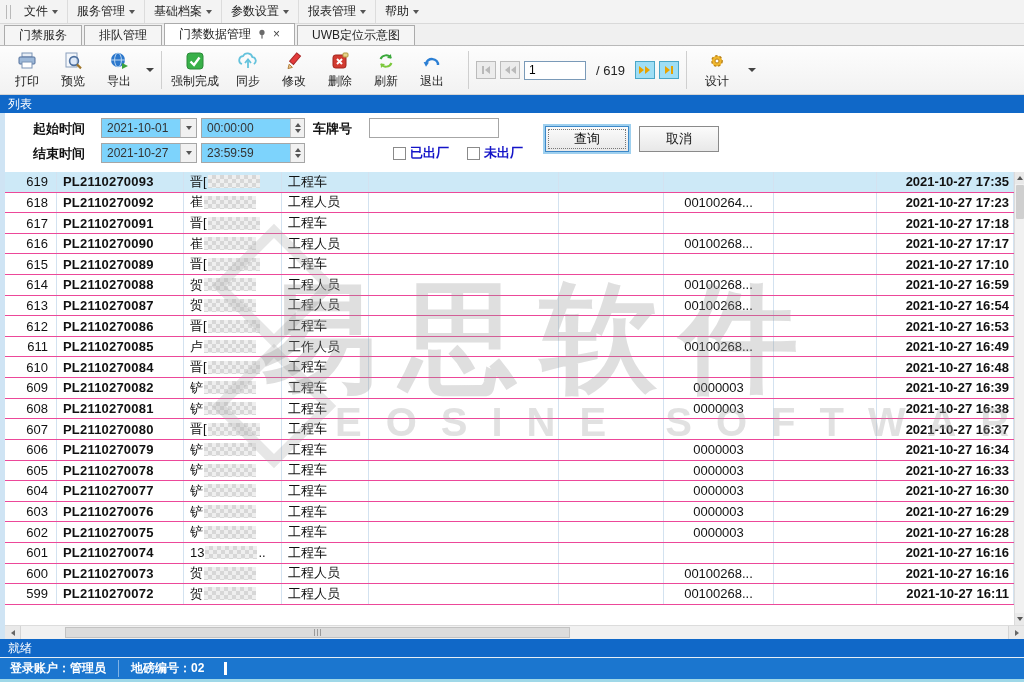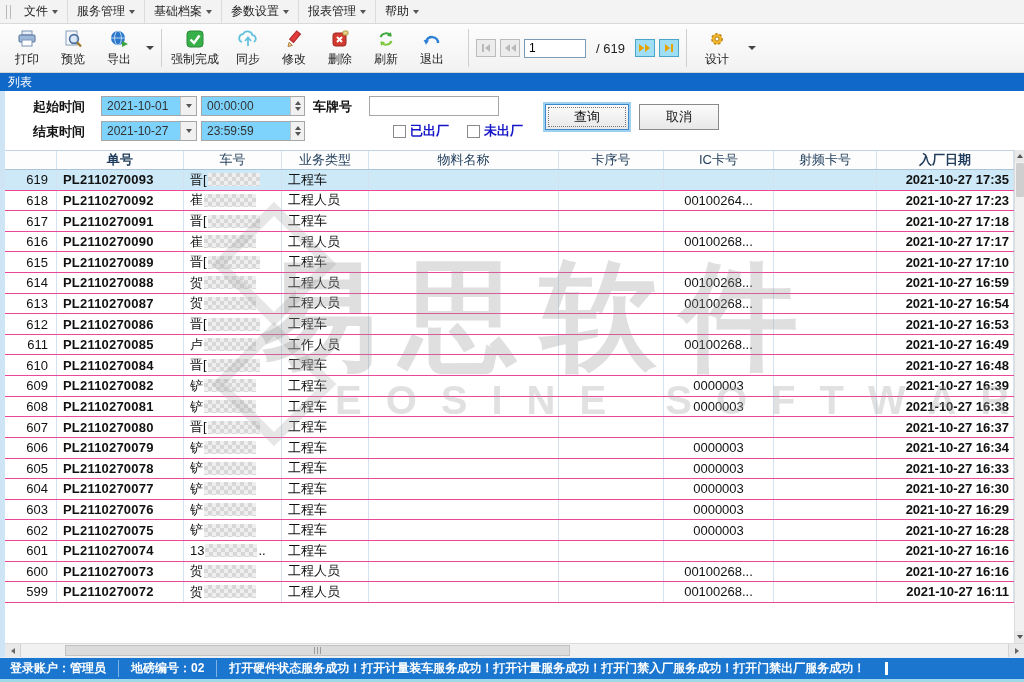--- a/index.html
+++ b/index.html
@@ -167,20 +167,39 @@
     <span class="menu-item">
         <span>报表管理</span>
         <span class="caret"></span>
       </span>
     <span class="menu-item">
         <span>帮助</span>
         <span class="caret"></span>
       </span>
   </div>
 
+  <div class="tabbar">
+    <div class="tab">
+        <span>门禁服务</span>
+      </div>
+    <div class="tab">
+        <span>排队管理</span>
+      </div>
+    <div class="tab active">
+      <span>门禁数据管理</span>
+      <svg width="10" height="10" viewBox="0 0 10 10">
+          <circle cx="5" cy="3.4" r="2.6" fill="#6a6a6a"></circle>
+          <rect x="4.4" y="5.6" width="1.2" height="4" fill="#6a6a6a"></rect>
+        </svg>
+      <span class="x-icon">×</span>
+    </div>
+    <div class="tab">
+        <span>UWB定位示意图</span>
+      </div>
+  </div>
 
   <div class="toolbar">
     <div class="tbtn">
       <span class="ic">
           <svg width="20" height="18" viewBox="0 0 20 18">
             <rect x="5" y="1" width="10" height="4" fill="#e8eef5" stroke="#7a93b5"></rect>
             <rect x="2" y="5" width="16" height="7" rx="1" fill="#9db8d8" stroke="#55719c"></rect>
             <rect x="5" y="10" width="10" height="6" fill="#fff" stroke="#7a93b5"></rect>
           </svg>
         </span>
@@ -344,31 +363,20 @@
       </span>
       <span class="chk" style="left:438px;top:31px">
         <span class="box"></span>
         <span>未出厂</span>
       </span>
       <button class="btn focus" style="left:540px;top:13px;width:84px">查询</button>
       <button class="btn" style="left:634px;top:13px;width:80px">取消</button>
     </div>
 
     <div class="tablewrap">
-      <div class="thead">
-        <div class="th c-num"></div>
-        <div class="th c-order" style="justify-content:center;padding-left:0">单号</div>
-        <div class="th c-plate" style="justify-content:center;padding-left:0">车号</div>
-        <div class="th c-type" style="justify-content:center;padding-left:0">业务类型</div>
-        <div class="th c-material" style="justify-content:center;padding-left:0">物料名称</div>
-        <div class="th c-serial" style="justify-content:center;padding-right:0">卡序号</div>
-        <div class="th c-ic">IC卡号</div>
-        <div class="th c-rf">射频卡号</div>
-        <div class="th c-date" style="justify-content:center;padding-right:0">入厂日期</div>
-      </div>
       <div class="tbody">
           <div class="trow selected">
             <div class="td c-num">619</div>
             <div class="td c-order">PL2110270093</div>
             <div class="td c-plate">
               <span>晋[</span>
               <span class="blur"></span>
             </div>
             <div class="td c-type">工程车</div>
             <div class="td c-material"></div>
@@ -688,22 +696,24 @@
           <i></i>
           <i></i>
           <i></i>
         </span>
       <span class="hs-btn right">
           <span class="h-tri-r"></span>
         </span>
     </div>
   </div>
 
+  <div class="bluebar readybar">
+    <span>就绪</span>
+  </div>
   <div class="gapline"></div>
 
   <div class="footer">
     <span class="fseg" style="padding-left:0">登录账户：管理员</span>
     <span class="fseg">地磅编号：02</span>
-    <span class="fseg">打开硬件状态服务成功！打开计量装车服务成功！打开计量服务成功！打开门禁入厂服务成功！打开门禁出厂服务成功！</span>
     <span class="cursorbar"></span>
   </div>
   <div class="sliver"></div>
 </div>
 
 </body></html>

